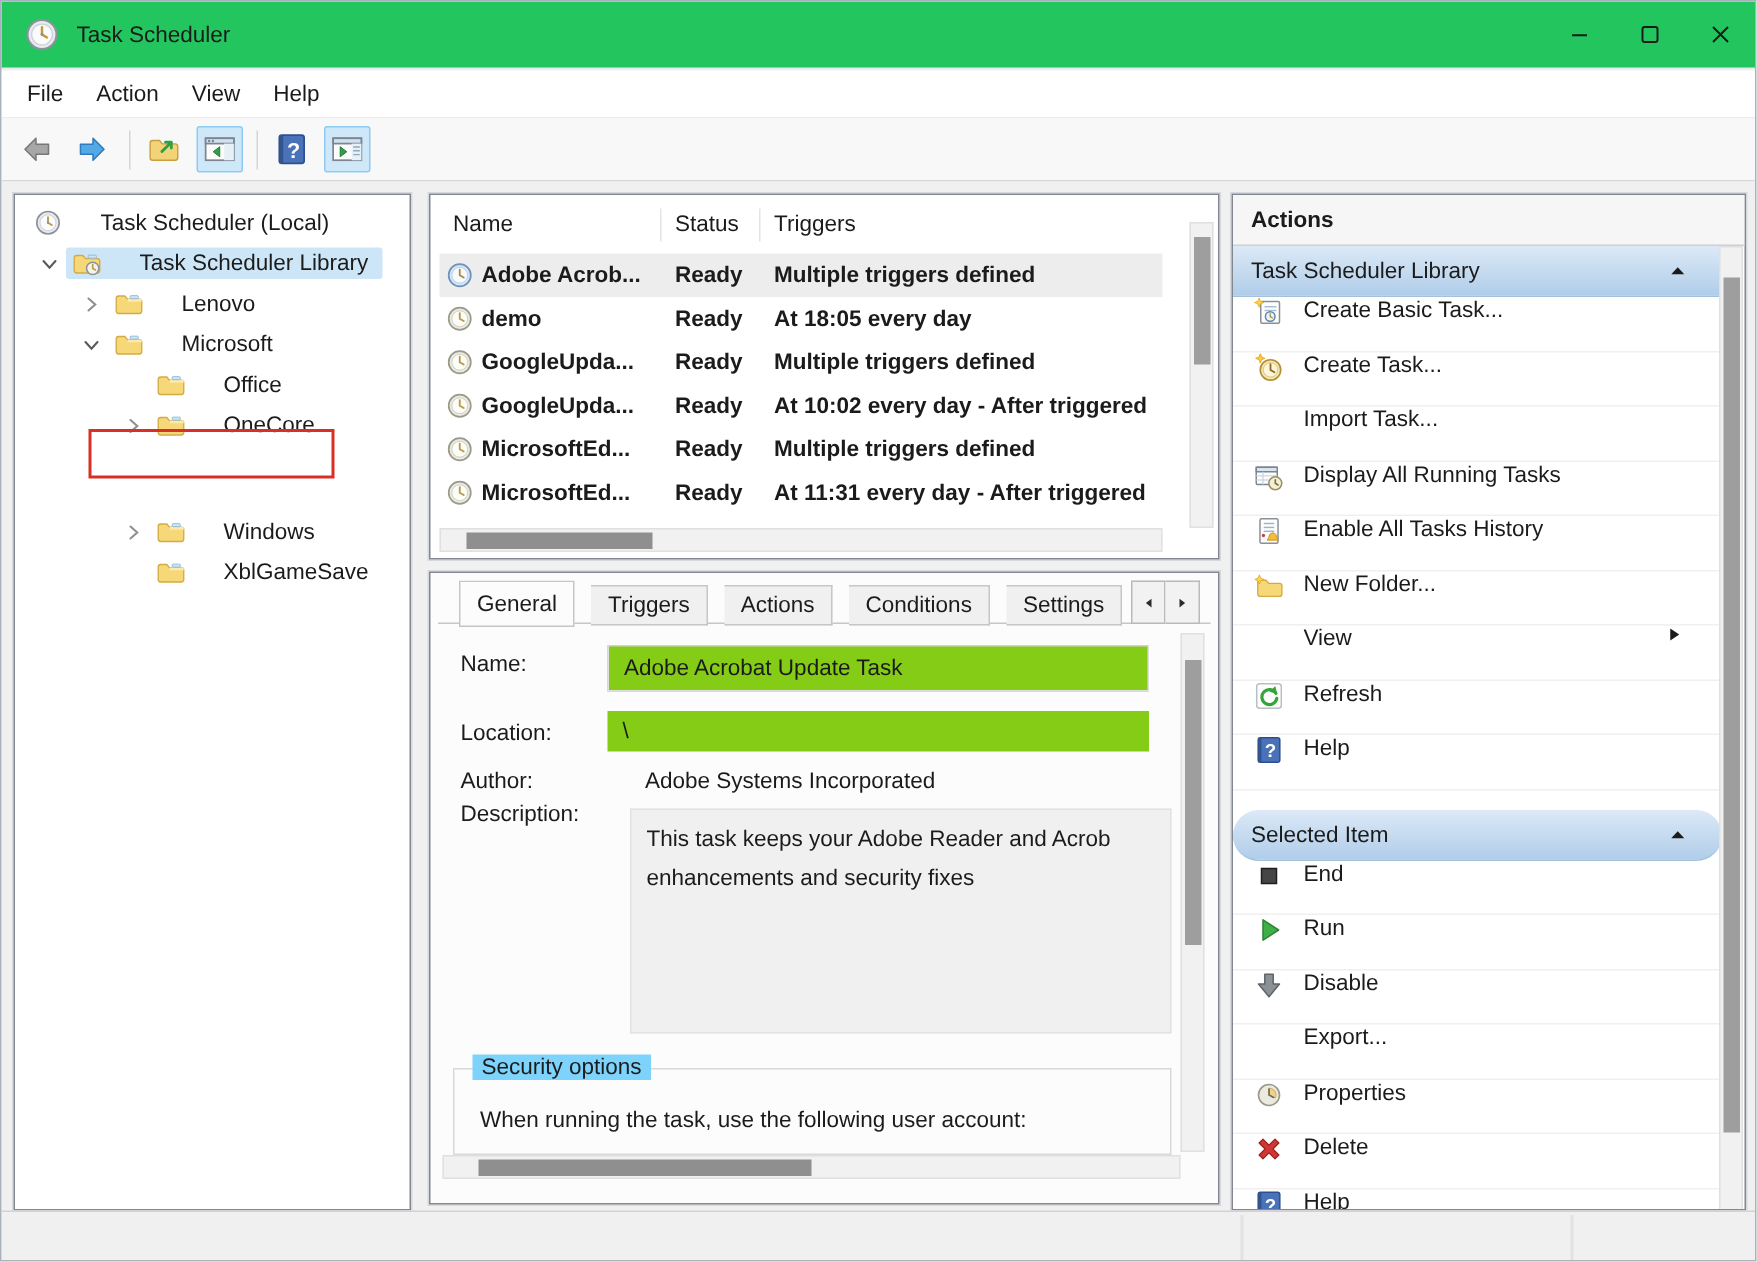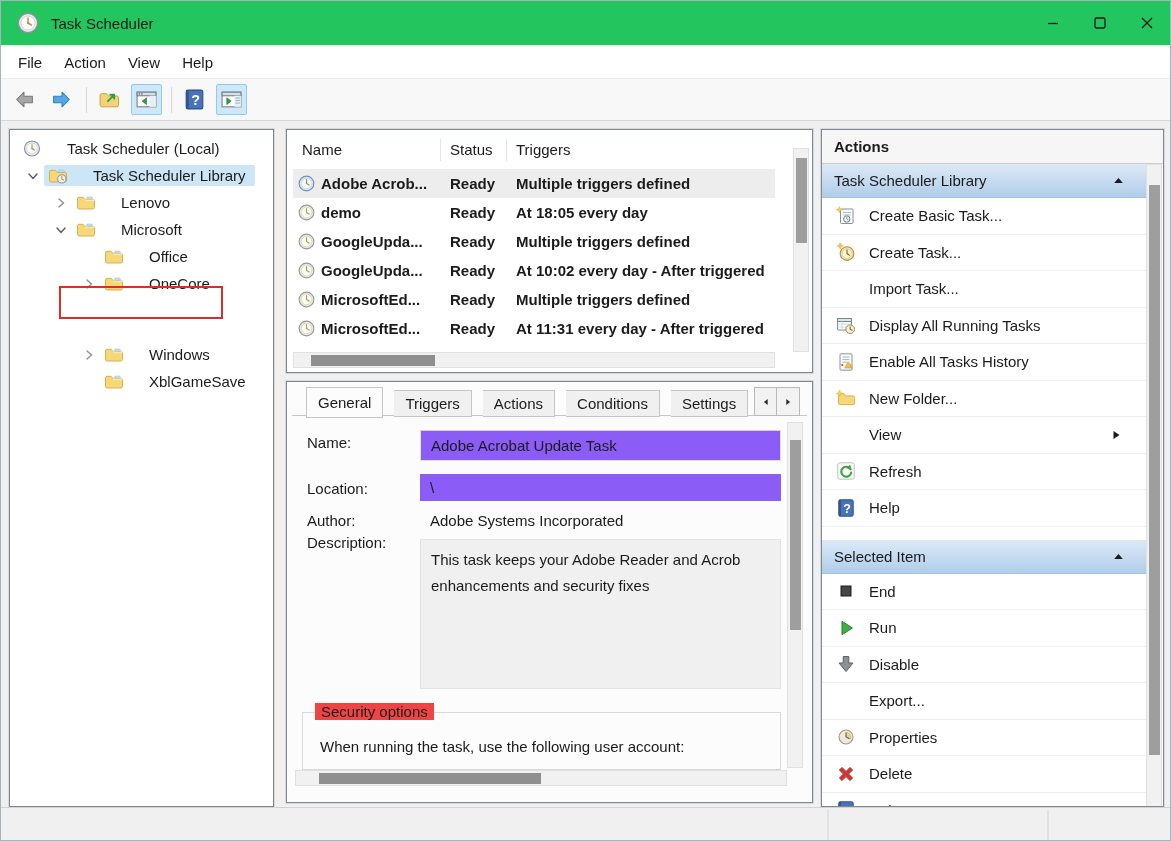--- a/index.html
+++ b/index.html
@@ -75,42 +75,42 @@
     border:1px solid #c6c6c6;border-left:none;white-space:nowrap;margin-left:11px;}
   .tab:first-child{border-left:1px solid #c6c6c6;}
   .tab.active{height:31px;margin-top:0;line-height:30px;background:#fcfcfc;z-index:3;position:relative;
     border-left:1px solid #c6c6c6;}
   .tab-scrollers{position:absolute;left:467px;top:5px;display:flex;z-index:4;}
   .tsb{width:23px;height:29px;background:#f2f2f2;border:1px solid #b9b9b9;display:flex;
     align-items:center;justify-content:center;}
   .tsb + .tsb{border-left:none;}
   .tsb svg{width:10px;height:10px;}
   .field-label{position:absolute;left:20px;line-height:20px;}
-  .field-box{position:absolute;left:133px;width:361px;background:#8b5cf6;display:flex;align-items:center;
+  .field-box{position:absolute;left:118px;width:361px;background:#84cc16;display:flex;align-items:center;
     padding-left:10px;white-space:nowrap;overflow:hidden;}
   .name-box{top:48px;height:31px;border:1px solid #e0e0e0;border-top-color:#d2d2d2;}
   .loc-box{top:92px;height:27px;}
   .author-val{position:absolute;left:143px;top:129px;line-height:20px;white-space:nowrap;}
   .desc-box{position:absolute;left:133px;top:157px;width:361px;height:150px;background:#f0f0f0;
     border:1px solid #e2e2e2;padding:7px 0 0 10px;white-space:pre;line-height:26px;overflow:hidden;}
   .security-group{position:absolute;left:15px;top:330px;width:479px;height:58px;border:1px solid #d9d9d9;}
-  .sec-legend{position:absolute;left:12px;top:-10px;background:#ef4444;padding:0 6px;}
+  .sec-legend{position:absolute;left:12px;top:-10px;background:#7dd3fc;padding:0 6px;}
   .security-text{position:absolute;left:33px;top:355px;line-height:20px;white-space:nowrap;}
 
   
   .actions-panel{left:820px;top:8px;width:343px;height:678px;background:#ffffff;overflow:hidden;}
   .actions-title{height:34px;line-height:33px;padding-left:12px;font-weight:bold;background:#f6f6f6;
     border-bottom:1px solid #cfcfcf;}
   .actions-body{width:326px;}
   .section-header{height:34px;display:flex;align-items:center;padding:0 10px 0 12px;
     background:linear-gradient(#dce9f7,#b0cde9);border-bottom:1px solid #a3c0dd;}
   .section-header .hdr-label{flex:1;}
   .section-header .icon{width:13px;height:13px;margin-right:13px;}
-  .section-header.second{margin-top:13px;}
-  .action-item{height:36.5px;display:flex;align-items:center;padding-left:14px;border-bottom:1px solid #f0f0f0;}
+  .section-header.second{margin-top:13px;border-radius:17px;}
+  .action-item{height:36.5px;display:flex;padding-left:14px;border-bottom:1px solid #f0f0f0;}
   .ai-icon{width:20px;height:20px;margin-right:13px;}
   .ai-icon.empty{visibility:hidden;}
   .ai-label{flex:1;white-space:nowrap;overflow:hidden;}
   .ai-sub{width:12px;height:12px;margin-right:26px;}
   .actions-scroll{right:1px;top:34px;height:643px;}
 
   
   .statusbar{position:absolute;left:0;top:806px;width:100%;height:35px;background:#f0f0f0;border-top:1px solid #d2d2d2;}
   .sb-div{position:absolute;top:2px;bottom:2px;width:2px;background:#e2e2e2;}
 </style>

